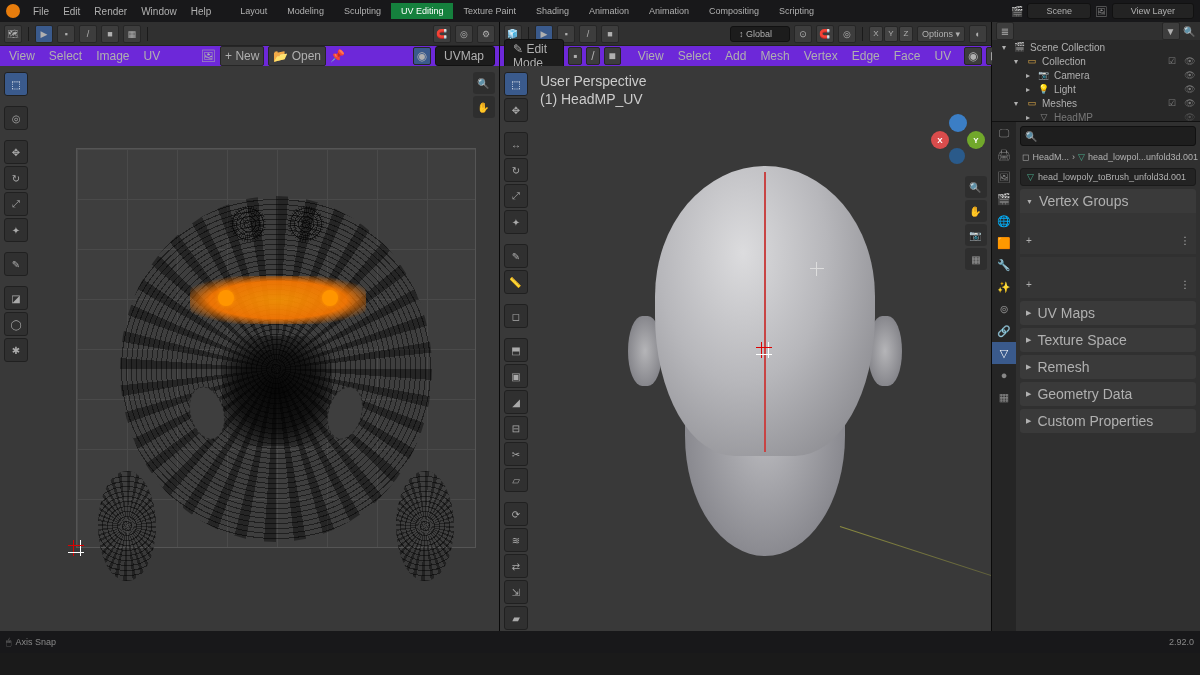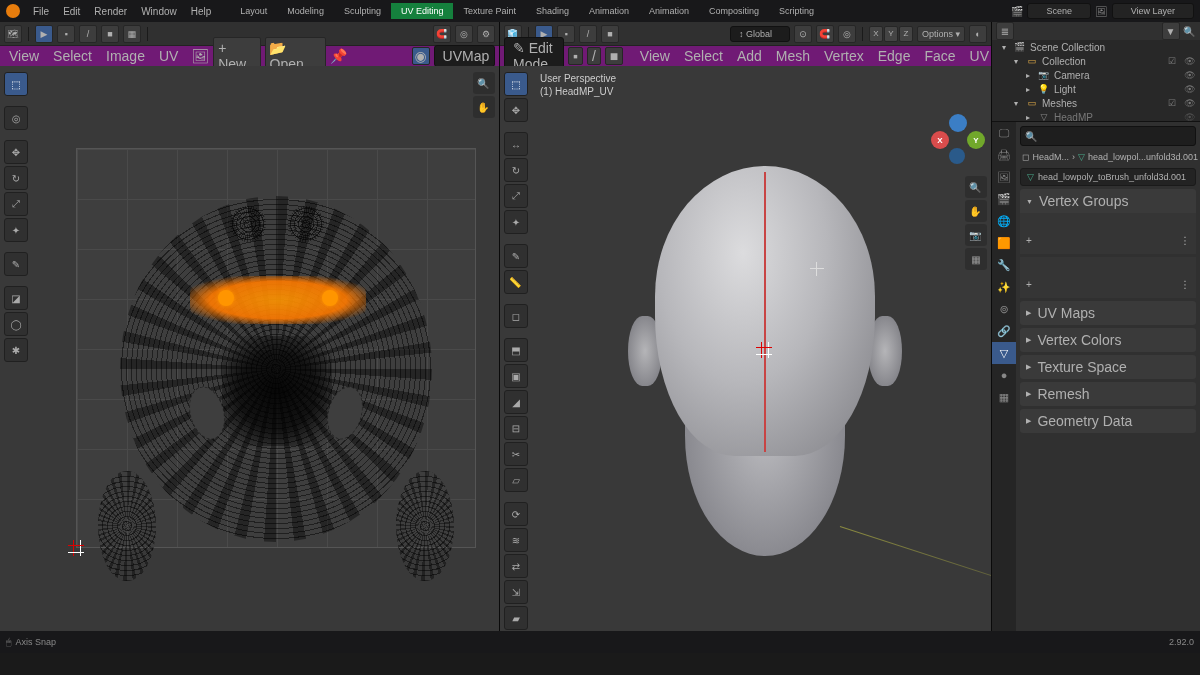--- a/index.html
+++ b/index.html
@@ -15,21 +15,21 @@
 .top-menu .right-side { display: flex; align-items: center; gap: 4px; }
 .top-menu .input-label { background: #232323; padding: 2px 18px; border-radius: 3px; font-size: 9px; border: 1px solid #111; }
 
 .workspace { display: flex; height: 609px; }
 
 .col-left { width: 500px; display: flex; flex-direction: column; border-right: 1px solid #0a0a0a; }
 .col-mid { width: 492px; display: flex; flex-direction: column; border-right: 1px solid #0a0a0a; }
 .col-right { width: 208px; display: flex; flex-direction: column; }
 
 .editor-header { height: 23px; background: #303030; display: flex; align-items: center; padding: 0 4px; gap: 4px; font-size: 9px; }
-.editor-subheader { height: 21px; background: #701a75; display: flex; align-items: center; padding: 0 4px; gap: 4px; border-top: 1px solid #222; font-size: 14px; }
+.editor-subheader { height: 21px; background: #6d28d9; display: flex; align-items: center; padding: 0 4px; gap: 4px; border-top: 1px solid #222; font-size: 12px; }
 .hdr-btn { background: #3d3d3d; padding: 2px 4px; border-radius: 2px; cursor: pointer; border: 1px solid #262626; }
 .hdr-btn.icon { width: 18px; height: 18px; display: flex; align-items: center; justify-content: center; }
 .hdr-txt { padding: 2px 5px; cursor: pointer; }
 .hdr-field { background: #1c1c1c; padding: 2px 8px; border-radius: 3px; border: 1px solid #111; min-width: 60px; }
 .hdr-sep { width: 1px; height: 14px; background: #1a1a1a; margin: 0 2px; }
 
 .viewport { flex: 1; background: #393939; position: relative; overflow: hidden; }
 .viewport.uv { background: #393939; }
 .viewport.v3d { background: #393939; }
 
@@ -40,21 +40,21 @@
 .viewport-controls { position: absolute; right: 4px; top: 6px; display: flex; flex-direction: column; gap: 2px; z-index: 5; }
 .vc-btn { width: 22px; height: 22px; background: rgba(40,40,40,0.6); border-radius: 3px; cursor: pointer; display: flex; align-items: center; justify-content: center; color: #999; }
 
 .gizmo3d { position: absolute; right: 8px; top: 48px; width: 52px; height: 52px; }
 .gizmo3d .axis { position: absolute; width: 18px; height: 18px; border-radius: 50%; display: flex; align-items: center; justify-content: center; font-size: 8px; font-weight: bold; color: #fff; }
 .gizmo3d .a-x { background: #d94c4c; left: 0; top: 17px; }
 .gizmo3d .a-y { background: #71a82b; left: 36px; top: 17px; }
 .gizmo3d .a-z { background: #3b7ec5; left: 18px; top: 0; }
 .gizmo3d .a-nz { background: #2a5a8a; left: 18px; top: 34px; width: 16px; height: 16px; }
 
-.overlay-text { position: absolute; left: 40px; top: 6px; font-size: 10px; color: #ccc; line-height: 1.3; }
+.overlay-text { position: absolute; left: 40px; top: 6px; font-size: 14px; color: #ccc; line-height: 1.3; }
 
 .uv-grid { position: absolute; left: 76px; top: 82px; width: 400px; height: 400px; background: #3e3e3e; border: 1px solid #555; background-image: linear-gradient(#4a4a4a 1px, transparent 1px), linear-gradient(90deg, #4a4a4a 1px, transparent 1px); background-size: 50px 50px; }
 
 .uv-shape { position: absolute; }
 .eye-circle { width: 36px; height: 36px; border-radius: 50%; position: absolute; top: 140px; }
 .eye-l { left: 230px; }
 .eye-r { left: 288px; }
 
 .wire-circle { border-radius: 50%; background-image: 
   repeating-radial-gradient(circle, transparent 0 3px, rgba(0,0,0,0.55) 3px 4px),
@@ -431,30 +431,30 @@
             <div style="display:flex; justify-content:space-between; padding-top:18px;">
                 <span>+</span>
                 <span>⋮</span>
               </div>
           </div>
         </div>
         <div class="panel">
           <div class="panel-header collapsed">UV Maps</div>
         </div>
         <div class="panel">
-          <div class="panel-header collapsed">Vertex Colors</div>
-        </div>
-        <div class="panel">
           <div class="panel-header collapsed">Texture Space</div>
         </div>
         <div class="panel">
           <div class="panel-header collapsed">Remesh</div>
         </div>
         <div class="panel">
           <div class="panel-header collapsed">Geometry Data</div>
+        </div>
+        <div class="panel">
+          <div class="panel-header collapsed">Custom Properties</div>
         </div>
       </div>
     </div>
   </div>
 
 </div>
 
 <div class="statusbar">
   <span>🖱</span>
   <span style="margin-left:4px">Axis Snap</span>

